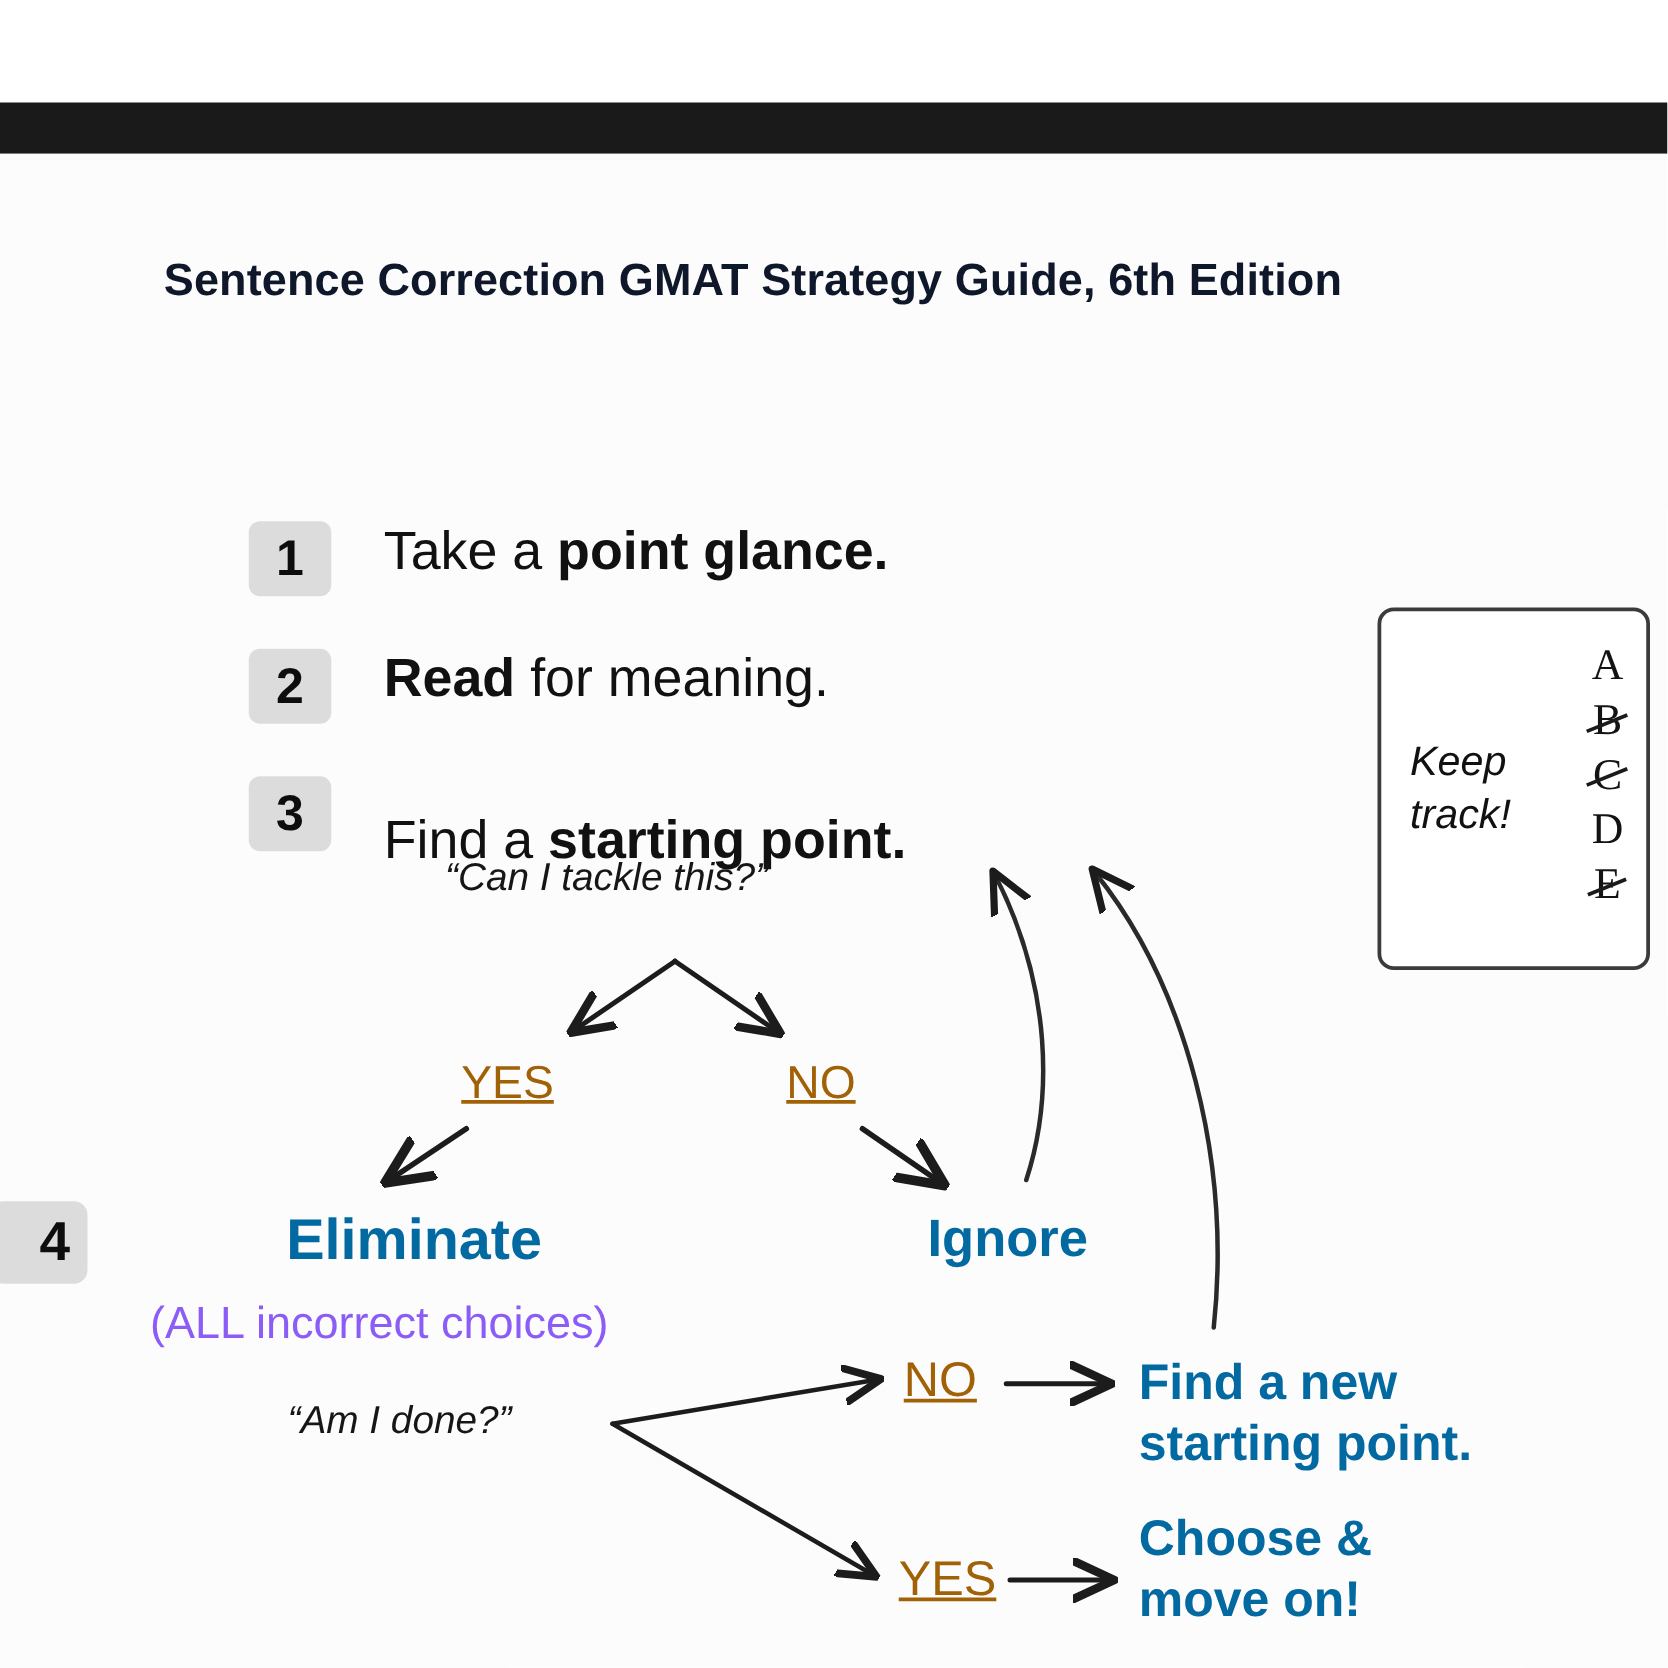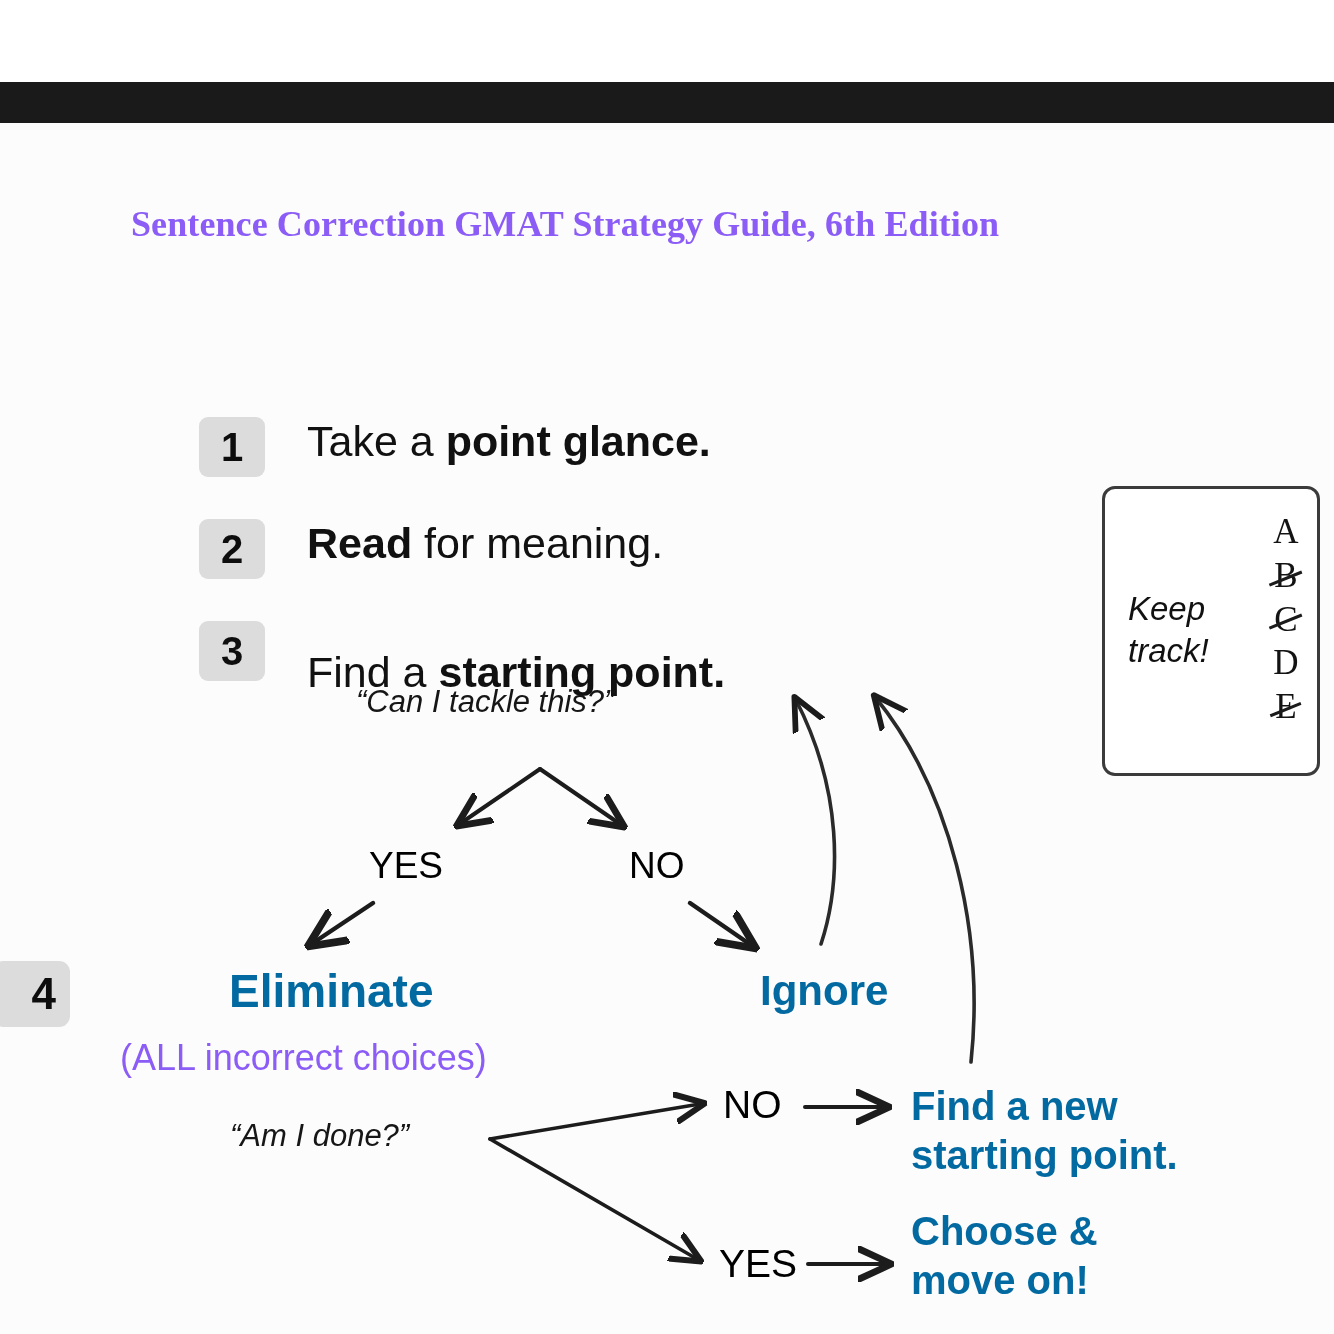--- a/index.html
+++ b/index.html
@@ -35,24 +35,24 @@
     left: 0; top: 123px;
     width: 1334px; height: 1211px;
     background: #fcfcfc;
   }
   
   .page-title {
     position: absolute;
     left: 131px; top: 203px;
     font-size: 36px;
     font-weight: 700;
-    color: #8b5cf6;
+    color: #0f172a;
     letter-spacing: 0.1px;
     white-space: nowrap;
-    font-family: Liberation Serif, serif;
+    font-family: Liberation Sans, sans-serif;
     text-align: right;
   }
   
   .badge {
     position: absolute;
     background: #dcdcdc;
     border-radius: 9px;
     color: #0d0d0d;
     font-weight: 700;
     display: flex;
@@ -89,41 +89,42 @@
     white-space: nowrap;
     font-family: "Liberation Sans", sans-serif;
   }
   .q-tackle { left: 356px; top: 684px; }
   .q-done   { left: 230px; top: 1118px; }
 
   
   .branch-label {
     position: absolute;
     font-size: 37px;
-    color: #000000;
-    white-space: nowrap;
-    font-family: "Liberation Sans", sans-serif;
+    color: #a16207;
+    white-space: nowrap;
+    font-family: "Liberation Sans", sans-serif;
+    text-decoration: underline;
   }
   .lbl-yes1 { left: 369px; top: 845px; }
   .lbl-no1  { left: 629px; top: 845px; }
   .lbl-no2  { left: 723px; top: 1083px; font-size: 39px; }
   .lbl-yes2 { left: 719px; top: 1242px; font-size: 39px; }
 
   
   .bold-out {
     position: absolute;
     font-size: 40px;
     font-weight: 700;
     color: #0369a1;
     white-space: nowrap;
     line-height: 1.22;
     font-family: "Liberation Sans", sans-serif;
   }
   .out-eliminate { left: 229px; top: 963px; font-size: 46px; }
-  .out-ignore    { left: 742px; top: 965px; font-size: 42px; margin-left: 18px; }
+  .out-ignore    { left: 742px; top: 965px; font-size: 42px; }
   .out-findnew   { left: 911px; top: 1082px; }
   .out-choose    { left: 911px; top: 1207px; }
 
   .sub-note {
     position: absolute;
     left: 120px; top: 1037px;
     font-size: 36px;
     color: #8b5cf6;
     white-space: nowrap;
     font-family: "Liberation Sans", sans-serif;

